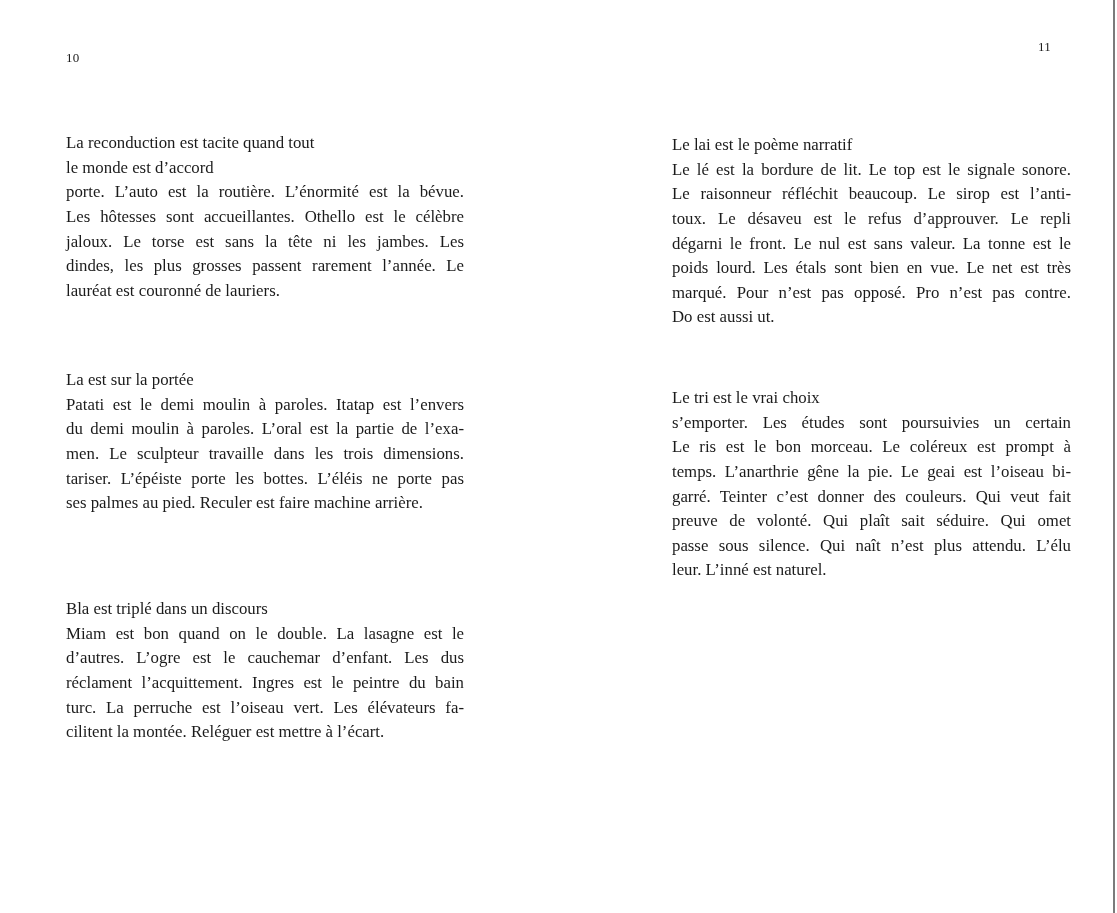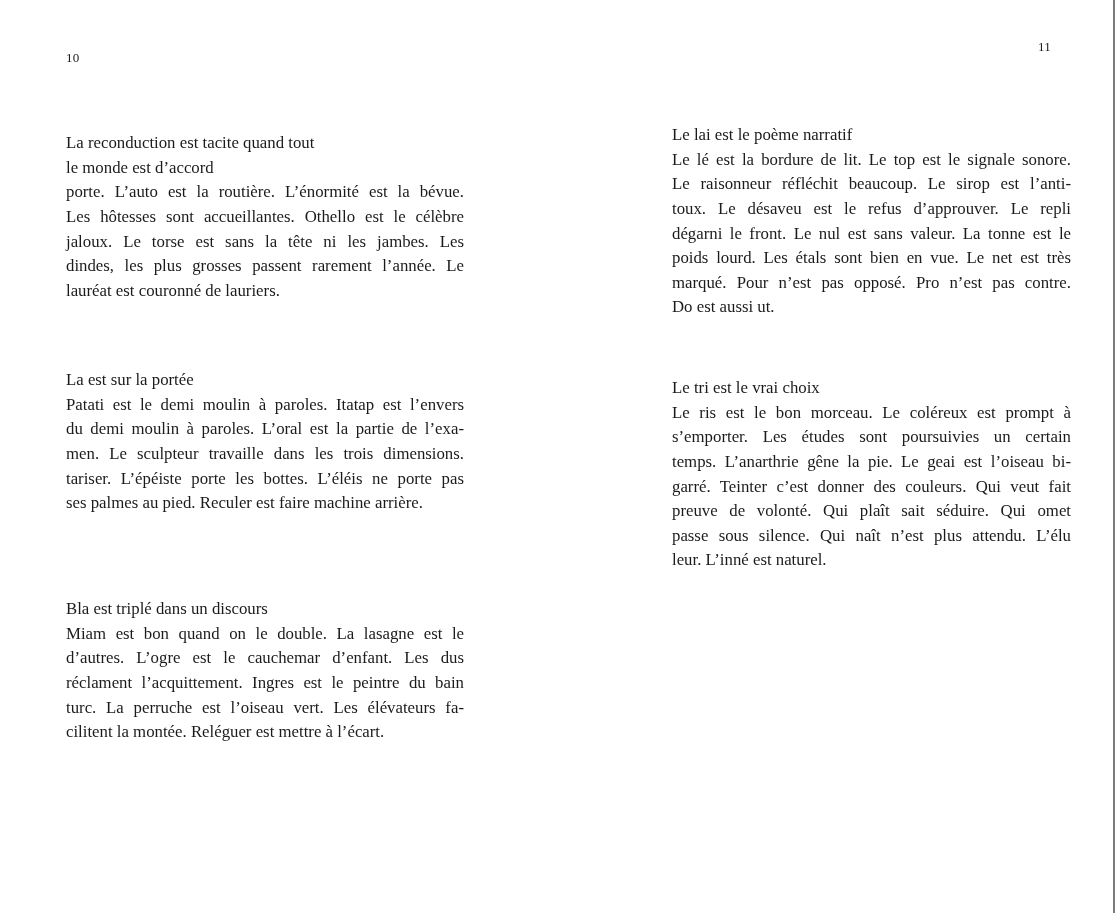--- a/index.html
+++ b/index.html
@@ -38,21 +38,21 @@
   #page-10 .pagenum { left: 64px; top: 50px; }
   #page-11 .pagenum { left: 480px; top: 39px; }
 
   .block {
     position: absolute;
     font-size: 16.8px;
     line-height: 24.65px;
     color: #1b1b1b;
   }
   #page-10 .block { left: 64px;  width: 398px; }
-  #page-11 .block { left: 114px; width: 399px; }
+  #page-11 .block { left: 114px; width: 399px; margin-top: 10px; }
 
   #page-10 .block-0 { top: 121px; margin-top: 10px; }
   #page-10 .block-1 { top: 368px; }
   #page-10 .block-2 { top: 597px; }
   #page-11 .block-0 { top: 123px; }
   #page-11 .block-1 { top: 376px; }
 
   .line { height: 24.65px; text-align: left; }
   .line.j {
     text-align: justify;
@@ -112,22 +112,22 @@
         <div class="line j">Le lé est la bordure de lit. Le top est le signale sonore.</div>
         <div class="line j">Le raisonneur réfléchit beaucoup. Le sirop est l’anti-</div>
         <div class="line j">toux. Le désaveu est le refus d’approuver. Le repli</div>
         <div class="line j">dégarni le front. Le nul est sans valeur. La tonne est le</div>
         <div class="line j">poids lourd. Les étals sont bien en vue. Le net est très</div>
         <div class="line j">marqué. Pour n’est pas opposé. Pro n’est pas contre.</div>
         <div class="line">Do est aussi ut.</div>
       </div>
       <div class="block block-1">
         <div class="line head">Le tri est le vrai choix</div>
+        <div class="line j">s’emporter. Les études sont poursuivies un certain</div>
         <div class="line j">Le ris est le bon morceau. Le coléreux est prompt à</div>
-        <div class="line j">s’emporter. Les études sont poursuivies un certain</div>
         <div class="line j">temps. L’anarthrie gêne la pie. Le geai est l’oiseau bi-</div>
         <div class="line j">garré. Teinter c’est donner des couleurs. Qui veut fait</div>
         <div class="line j">preuve de volonté. Qui plaît sait séduire. Qui omet</div>
         <div class="line j">passe sous silence. Qui naît n’est plus attendu. L’élu</div>
         <div class="line">leur. L’inné est naturel.</div>
       </div>
     </div>
 
   <div class="edge-line"></div>
 </div>

